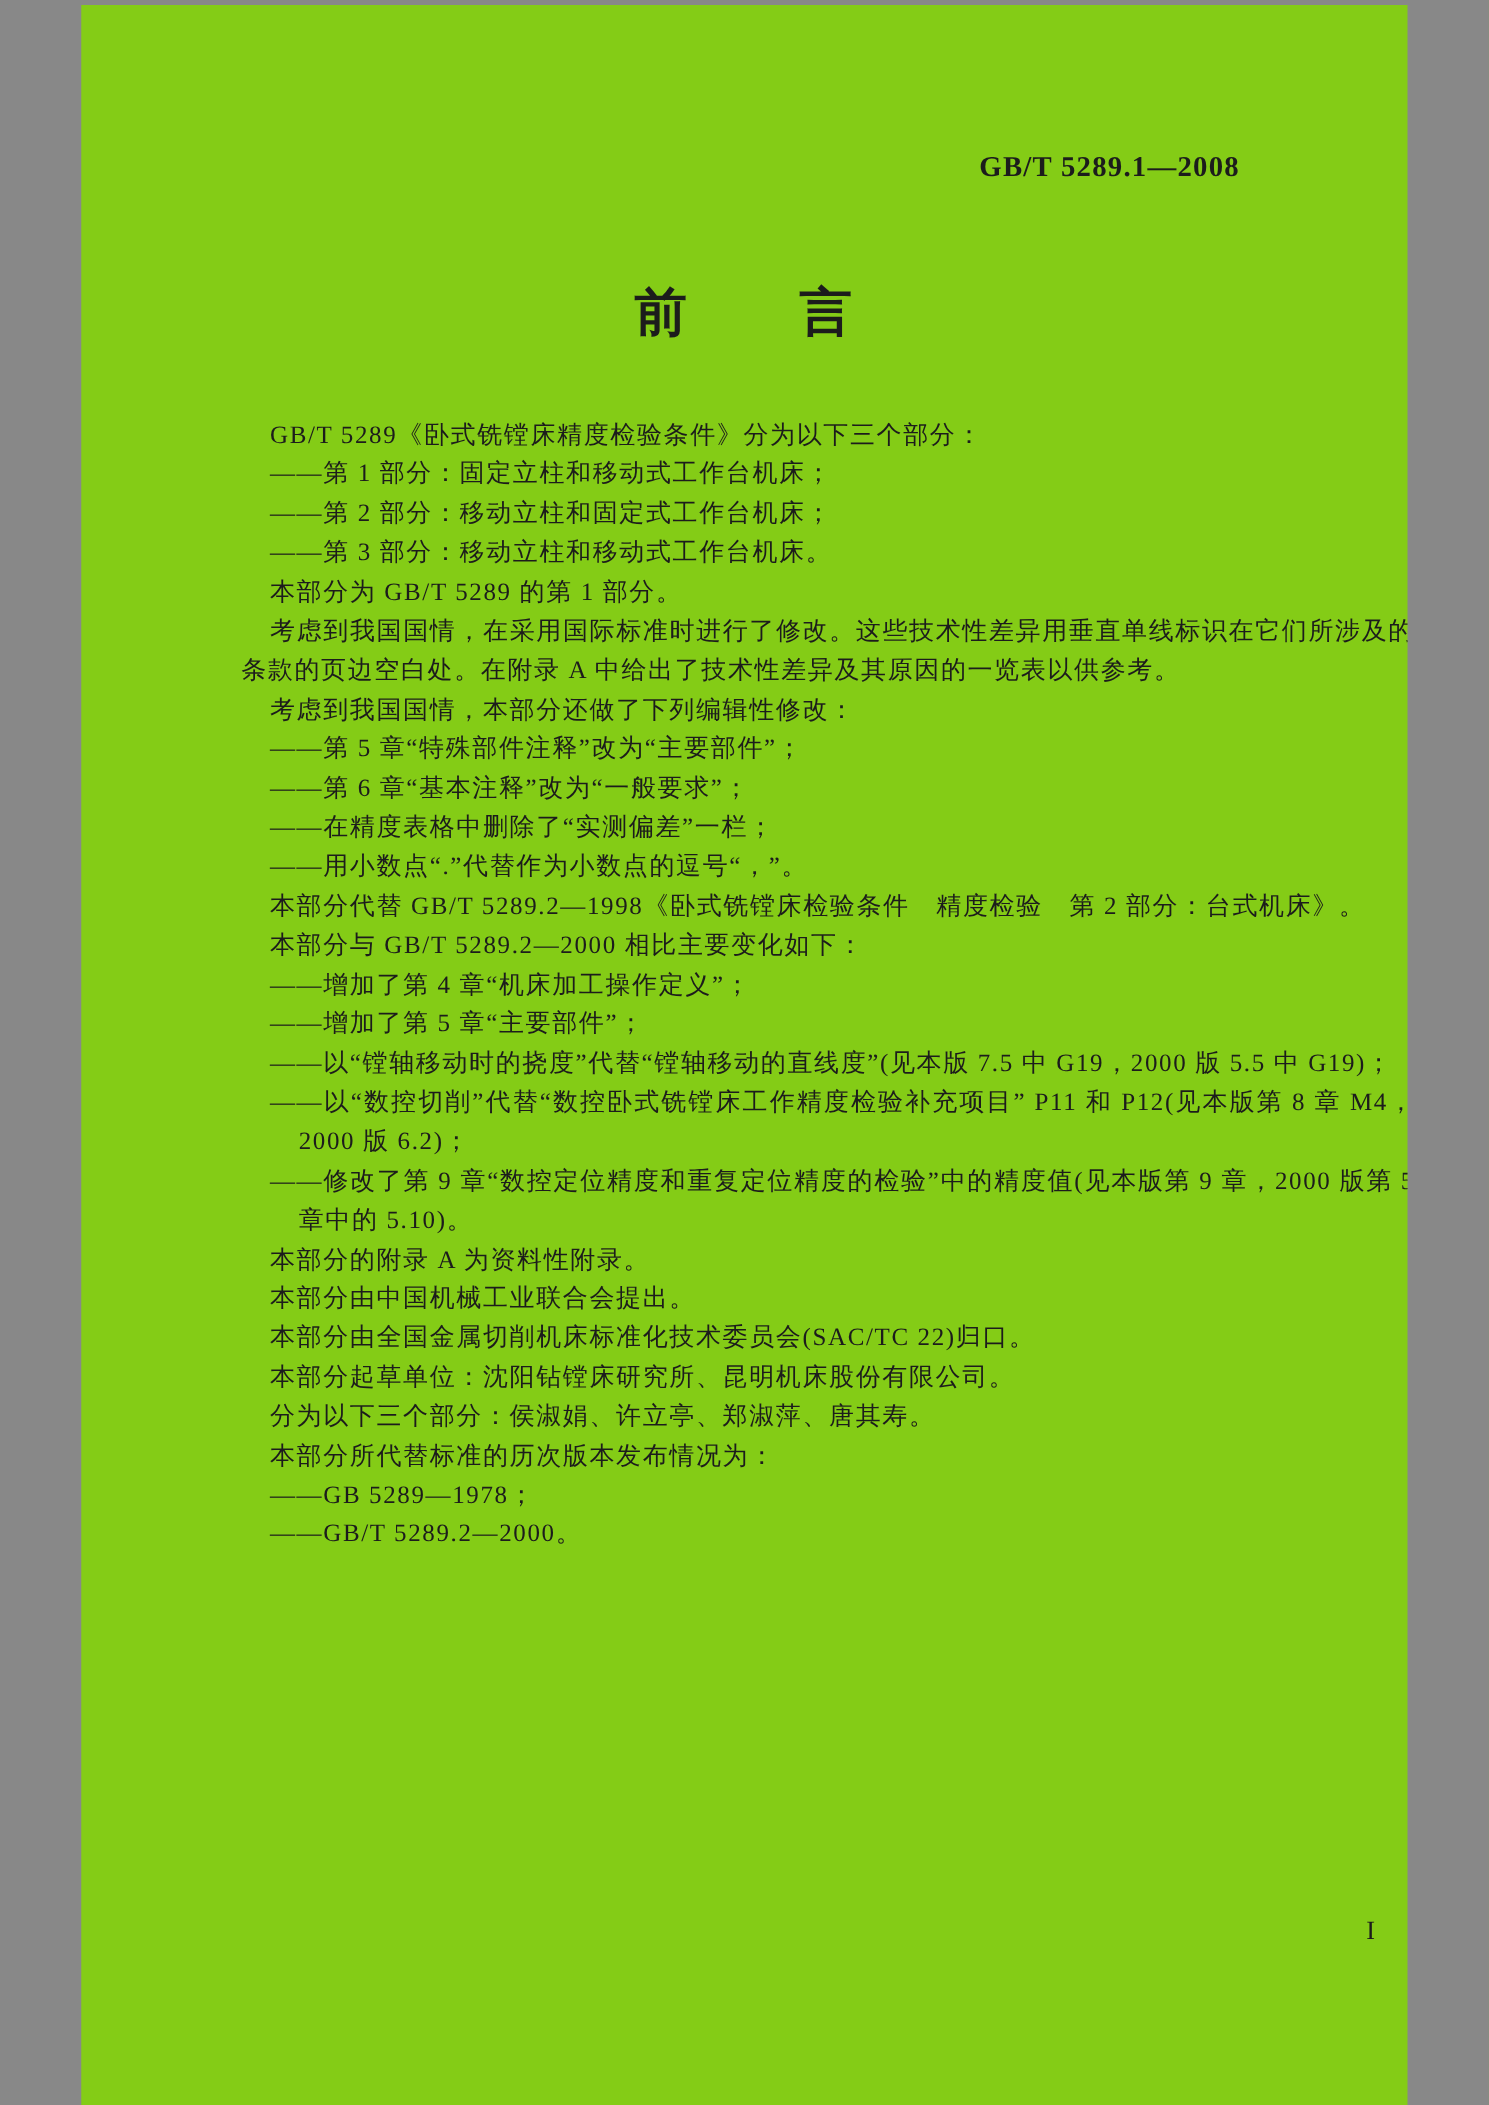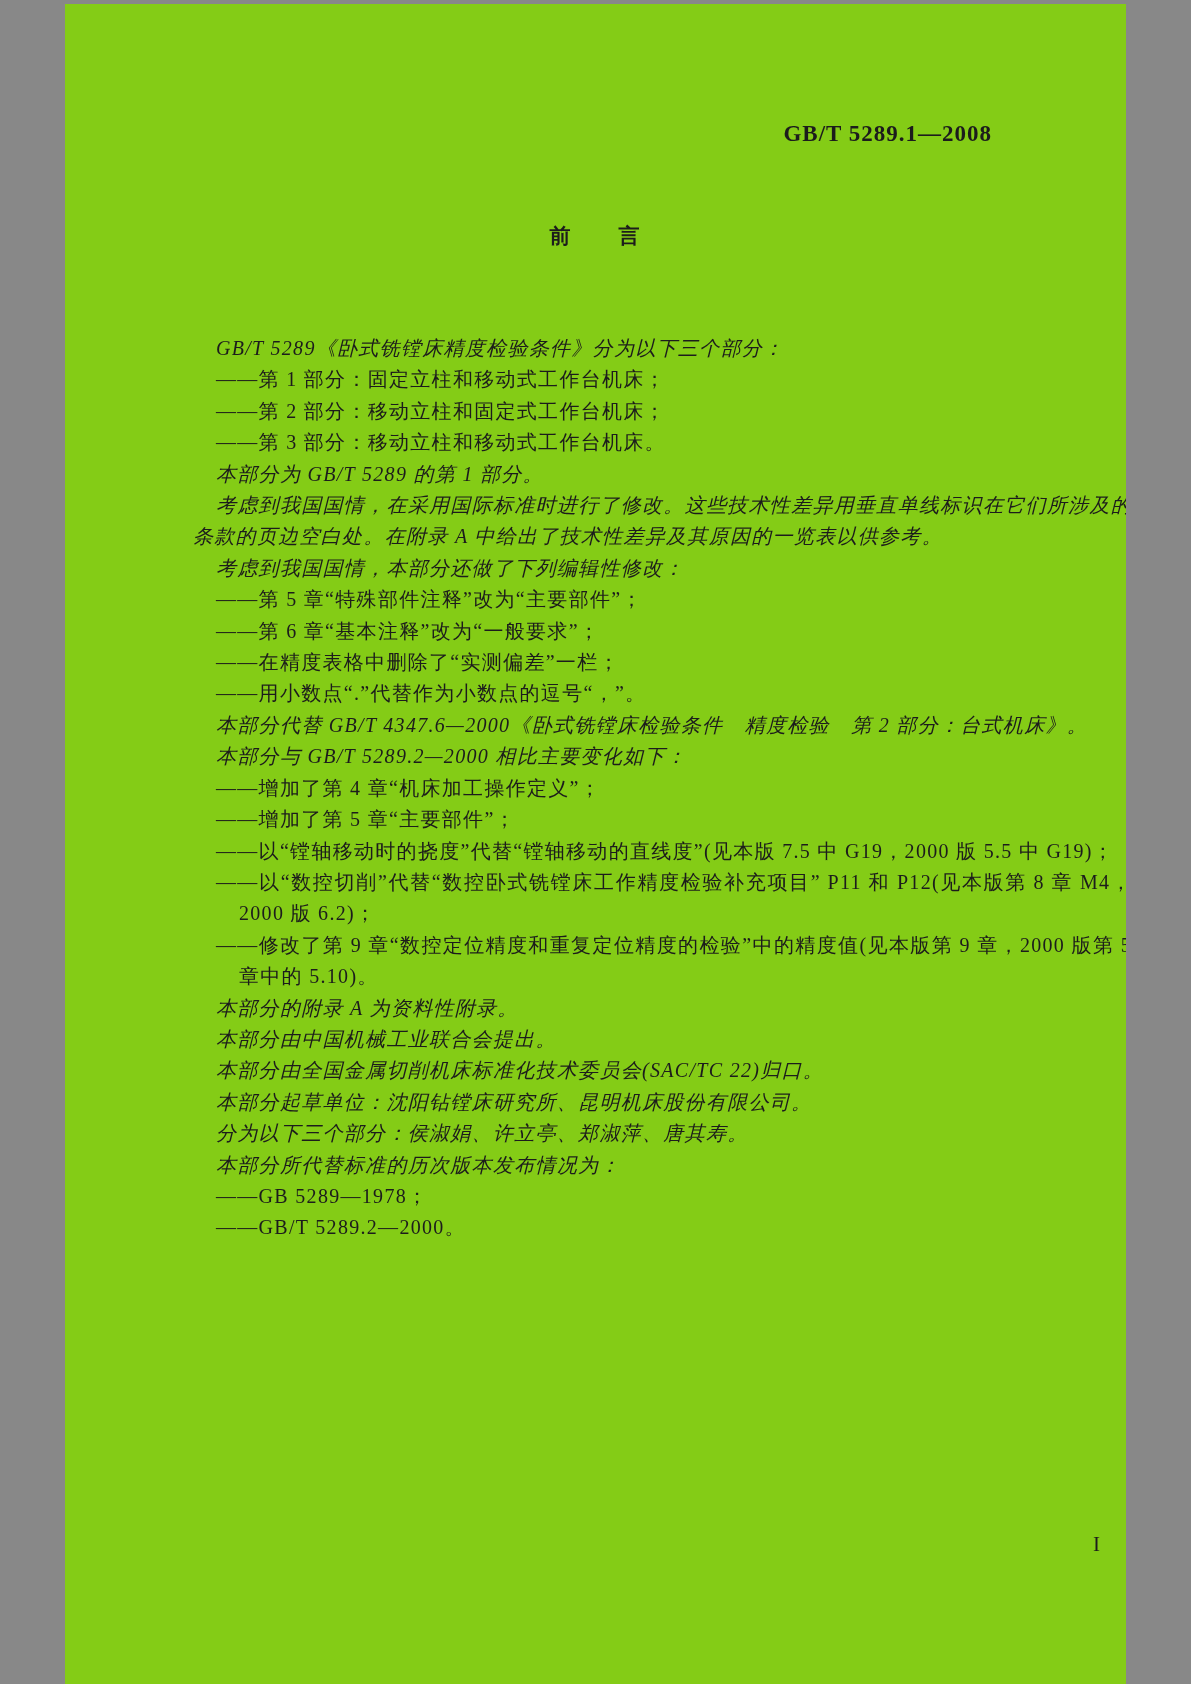--- a/index.html
+++ b/index.html
@@ -21,41 +21,40 @@
     letter-spacing:1px;
     white-space:nowrap;
   }
   .doc-title{
     position:absolute;
     top:218px;
     left:0;
     width:100%;
     text-align:center;
     font-family:"Liberation Sans","DejaVu Sans",sans-serif;
-    font-size:21px;
+    font-size:42px;
     font-weight:bold;
     letter-spacing:2px;
   }
   .foreword{
     position:absolute;
     top:329px;
     left:128px;
     width:939px;
     font-size:20px;
     line-height:31.4px;
     letter-spacing:1.3px;
     text-align:justify;
   }
   .foreword p{
     margin:0;
     padding:0;
   }
   .foreword p.indent{
     text-indent:23px;
-    font-style:italic;
   }
   .foreword p.dash{
     padding-left:46px;
     text-indent:-23px;
   }
   .page-number{
     position:absolute;
     top:1528px;
     left:1028px;
     font-size:21px;
@@ -76,21 +75,21 @@
       <p class="dash">——第 1 部分：固定立柱和移动式工作台机床；</p>
       <p class="dash">——第 2 部分：移动立柱和固定式工作台机床；</p>
       <p class="dash">——第 3 部分：移动立柱和移动式工作台机床。</p>
       <p class="indent">本部分为 GB/T 5289 的第 1 部分。</p>
       <p class="indent">考虑到我国国情，在采用国际标准时进行了修改。这些技术性差异用垂直单线标识在它们所涉及的条款的页边空白处。在附录 A 中给出了技术性差异及其原因的一览表以供参考。</p>
       <p class="indent">考虑到我国国情，本部分还做了下列编辑性修改：</p>
       <p class="dash">——第 5 章“特殊部件注释”改为“主要部件”；</p>
       <p class="dash">——第 6 章“基本注释”改为“一般要求”；</p>
       <p class="dash">——在精度表格中删除了“实测偏差”一栏；</p>
       <p class="dash">——用小数点“.”代替作为小数点的逗号“，”。</p>
-      <p class="indent">本部分代替 GB/T 4347.6—2000《卧式铣镗床检验条件　精度检验　第 2 部分：台式机床》。</p>
+      <p class="indent">本部分代替 GB/T 5289.2—1998《卧式铣镗床检验条件　精度检验　第 2 部分：台式机床》。</p>
       <p class="indent">本部分与 GB/T 5289.2—2000 相比主要变化如下：</p>
       <p class="dash">——增加了第 4 章“机床加工操作定义”；</p>
       <p class="dash">——增加了第 5 章“主要部件”；</p>
       <p class="dash">——以“镗轴移动时的挠度”代替“镗轴移动的直线度”(见本版 7.5 中 G19，2000 版 5.5 中 G19)；</p>
       <p class="dash">——以“数控切削”代替“数控卧式铣镗床工作精度检验补充项目” P11 和 P12(见本版第 8 章 M4，2000 版 6.2)；</p>
       <p class="dash">——修改了第 9 章“数控定位精度和重复定位精度的检验”中的精度值(见本版第 9 章，2000 版第 5 章中的 5.10)。</p>
       <p class="indent">本部分的附录 A 为资料性附录。</p>
       <p class="indent">本部分由中国机械工业联合会提出。</p>
       <p class="indent">本部分由全国金属切削机床标准化技术委员会(SAC/TC 22)归口。</p>
       <p class="indent">本部分起草单位：沈阳钻镗床研究所、昆明机床股份有限公司。</p>

